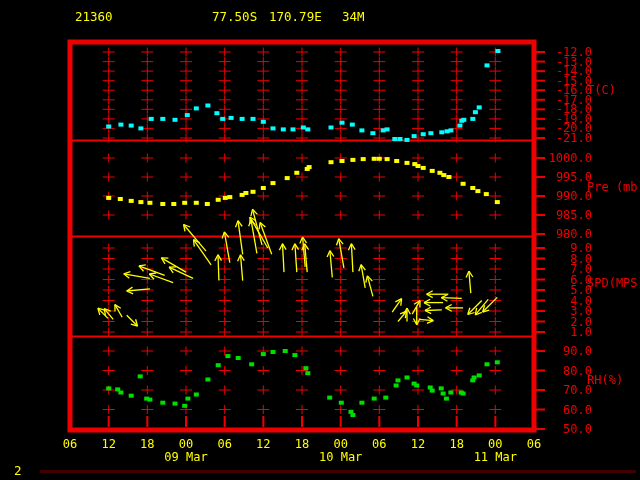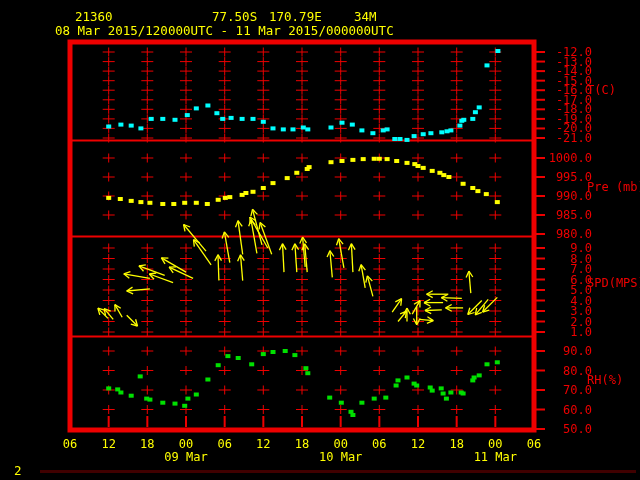--- a/index.html
+++ b/index.html
@@ -4,35 +4,34 @@
 <style>
   html,body{margin:0;padding:0;background:#000;}
   .screen{
     position:relative;width:640px;height:480px;background:#000;overflow:hidden;
     font-family:"DejaVu Sans Mono",monospace;
   }
   .hdr{position:absolute;color:#ffff00;font-size:12.5px;line-height:13px;white-space:pre;}
   #station{left:75px;top:10px;}
   #lat{left:212px;top:10px;}
   #lon{left:269px;top:10px;}
-  #elev{left:354px;top:10px;}
+  #elev{left:342px;top:10px;}
   #period{left:55px;top:24px;}
   #footer-count{left:14px;top:464px;}
   #chart-svg{position:absolute;left:0;top:0;}
   .dimline{position:absolute;left:40px;top:470px;width:596px;height:3px;background:#400000;}
 </style>
 </head>
 <body>
 
 <div class="screen">
   <span class="hdr" id="station">21360</span>
   <span class="hdr" id="lat">77.50S</span>
   <span class="hdr" id="lon">170.79E</span>
   <span class="hdr" id="elev">34M</span>
-  <span class="hdr" id="period">08 Mar 2015/120000UTC - 11 Mar 2015/000000UTC</span>
 
   <svg id="chart-svg" width="640" height="480">
       <g>
         <rect x="70" y="42" width="464" height="388" fill="none" stroke="#ee0000" stroke-width="5"></rect>
         <line x1="72" y1="140.5" x2="532" y2="140.5" stroke="#ee0000" stroke-width="2"></line>
         <line x1="72" y1="236.5" x2="532" y2="236.5" stroke="#ee0000" stroke-width="2"></line>
         <line x1="72" y1="336.5" x2="532" y2="336.5" stroke="#ee0000" stroke-width="2"></line>
       </g>
       <g>
         <path d="M102.7 52.0H114.7M108.7 47.5V56.5M102.7 61.6H114.7M108.7 57.1V66.1M102.7 71.1H114.7M108.7 66.6V75.6M102.7 80.7H114.7M108.7 76.2V85.2M102.7 90.2H114.7M108.7 85.7V94.7M102.7 99.8H114.7M108.7 95.3V104.3M102.7 109.3H114.7M108.7 104.8V113.8M102.7 118.9H114.7M108.7 114.4V123.4M102.7 128.4H114.7M108.7 123.9V132.9M102.7 138.0H114.7M108.7 133.5V142.5M141.3 52.0H153.3M147.3 47.5V56.5M141.3 61.6H153.3M147.3 57.1V66.1M141.3 71.1H153.3M147.3 66.6V75.6M141.3 80.7H153.3M147.3 76.2V85.2M141.3 90.2H153.3M147.3 85.7V94.7M141.3 99.8H153.3M147.3 95.3V104.3M141.3 109.3H153.3M147.3 104.8V113.8M141.3 118.9H153.3M147.3 114.4V123.4M141.3 128.4H153.3M147.3 123.9V132.9M141.3 138.0H153.3M147.3 133.5V142.5M180.0 52.0H192.0M186.0 47.5V56.5M180.0 61.6H192.0M186.0 57.1V66.1M180.0 71.1H192.0M186.0 66.6V75.6M180.0 80.7H192.0M186.0 76.2V85.2M180.0 90.2H192.0M186.0 85.7V94.7M180.0 99.8H192.0M186.0 95.3V104.3M180.0 109.3H192.0M186.0 104.8V113.8M180.0 118.9H192.0M186.0 114.4V123.4M180.0 128.4H192.0M186.0 123.9V132.9M180.0 138.0H192.0M186.0 133.5V142.5M218.7 52.0H230.7M224.7 47.5V56.5M218.7 61.6H230.7M224.7 57.1V66.1M218.7 71.1H230.7M224.7 66.6V75.6M218.7 80.7H230.7M224.7 76.2V85.2M218.7 90.2H230.7M224.7 85.7V94.7M218.7 99.8H230.7M224.7 95.3V104.3M218.7 109.3H230.7M224.7 104.8V113.8M218.7 118.9H230.7M224.7 114.4V123.4M218.7 128.4H230.7M224.7 123.9V132.9M218.7 138.0H230.7M224.7 133.5V142.5M257.3 52.0H269.3M263.3 47.5V56.5M257.3 61.6H269.3M263.3 57.1V66.1M257.3 71.1H269.3M263.3 66.6V75.6M257.3 80.7H269.3M263.3 76.2V85.2M257.3 90.2H269.3M263.3 85.7V94.7M257.3 99.8H269.3M263.3 95.3V104.3M257.3 109.3H269.3M263.3 104.8V113.8M257.3 118.9H269.3M263.3 114.4V123.4M257.3 128.4H269.3M263.3 123.9V132.9M257.3 138.0H269.3M263.3 133.5V142.5M296.0 52.0H308.0M302.0 47.5V56.5M296.0 61.6H308.0M302.0 57.1V66.1M296.0 71.1H308.0M302.0 66.6V75.6M296.0 80.7H308.0M302.0 76.2V85.2M296.0 90.2H308.0M302.0 85.7V94.7M296.0 99.8H308.0M302.0 95.3V104.3M296.0 109.3H308.0M302.0 104.8V113.8M296.0 118.9H308.0M302.0 114.4V123.4M296.0 128.4H308.0M302.0 123.9V132.9M296.0 138.0H308.0M302.0 133.5V142.5M334.7 52.0H346.7M340.7 47.5V56.5M334.7 61.6H346.7M340.7 57.1V66.1M334.7 71.1H346.7M340.7 66.6V75.6M334.7 80.7H346.7M340.7 76.2V85.2M334.7 90.2H346.7M340.7 85.7V94.7M334.7 99.8H346.7M340.7 95.3V104.3M334.7 109.3H346.7M340.7 104.8V113.8M334.7 118.9H346.7M340.7 114.4V123.4M334.7 128.4H346.7M340.7 123.9V132.9M334.7 138.0H346.7M340.7 133.5V142.5M373.3 52.0H385.3M379.3 47.5V56.5M373.3 61.6H385.3M379.3 57.1V66.1M373.3 71.1H385.3M379.3 66.6V75.6M373.3 80.7H385.3M379.3 76.2V85.2M373.3 90.2H385.3M379.3 85.7V94.7M373.3 99.8H385.3M379.3 95.3V104.3M373.3 109.3H385.3M379.3 104.8V113.8M373.3 118.9H385.3M379.3 114.4V123.4M373.3 128.4H385.3M379.3 123.9V132.9M373.3 138.0H385.3M379.3 133.5V142.5M412.0 52.0H424.0M418.0 47.5V56.5M412.0 61.6H424.0M418.0 57.1V66.1M412.0 71.1H424.0M418.0 66.6V75.6M412.0 80.7H424.0M418.0 76.2V85.2M412.0 90.2H424.0M418.0 85.7V94.7M412.0 99.8H424.0M418.0 95.3V104.3M412.0 109.3H424.0M418.0 104.8V113.8M412.0 118.9H424.0M418.0 114.4V123.4M412.0 128.4H424.0M418.0 123.9V132.9M412.0 138.0H424.0M418.0 133.5V142.5M450.7 52.0H462.7M456.7 47.5V56.5M450.7 61.6H462.7M456.7 57.1V66.1M450.7 71.1H462.7M456.7 66.6V75.6M450.7 80.7H462.7M456.7 76.2V85.2M450.7 90.2H462.7M456.7 85.7V94.7M450.7 99.8H462.7M456.7 95.3V104.3M450.7 109.3H462.7M456.7 104.8V113.8M450.7 118.9H462.7M456.7 114.4V123.4M450.7 128.4H462.7M456.7 123.9V132.9M450.7 138.0H462.7M456.7 133.5V142.5M489.3 52.0H501.3M495.3 47.5V56.5M489.3 61.6H501.3M495.3 57.1V66.1M489.3 71.1H501.3M495.3 66.6V75.6M489.3 80.7H501.3M495.3 76.2V85.2M489.3 90.2H501.3M495.3 85.7V94.7M489.3 99.8H501.3M495.3 95.3V104.3M489.3 109.3H501.3M495.3 104.8V113.8M489.3 118.9H501.3M495.3 114.4V123.4M489.3 128.4H501.3M495.3 123.9V132.9M489.3 138.0H501.3M495.3 133.5V142.5" stroke="#ee0000" stroke-width="1" fill="none"></path>

